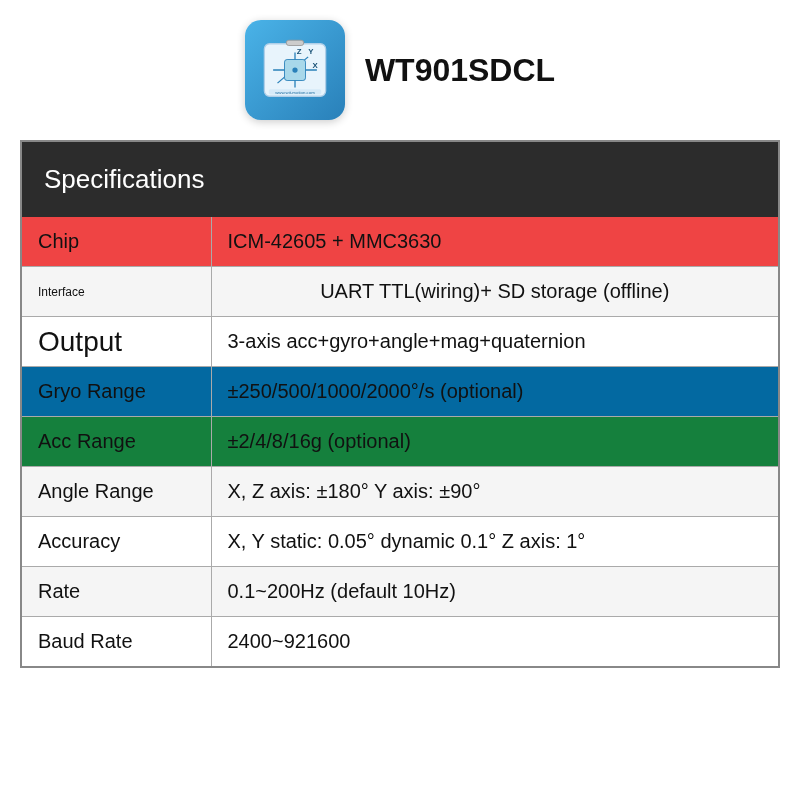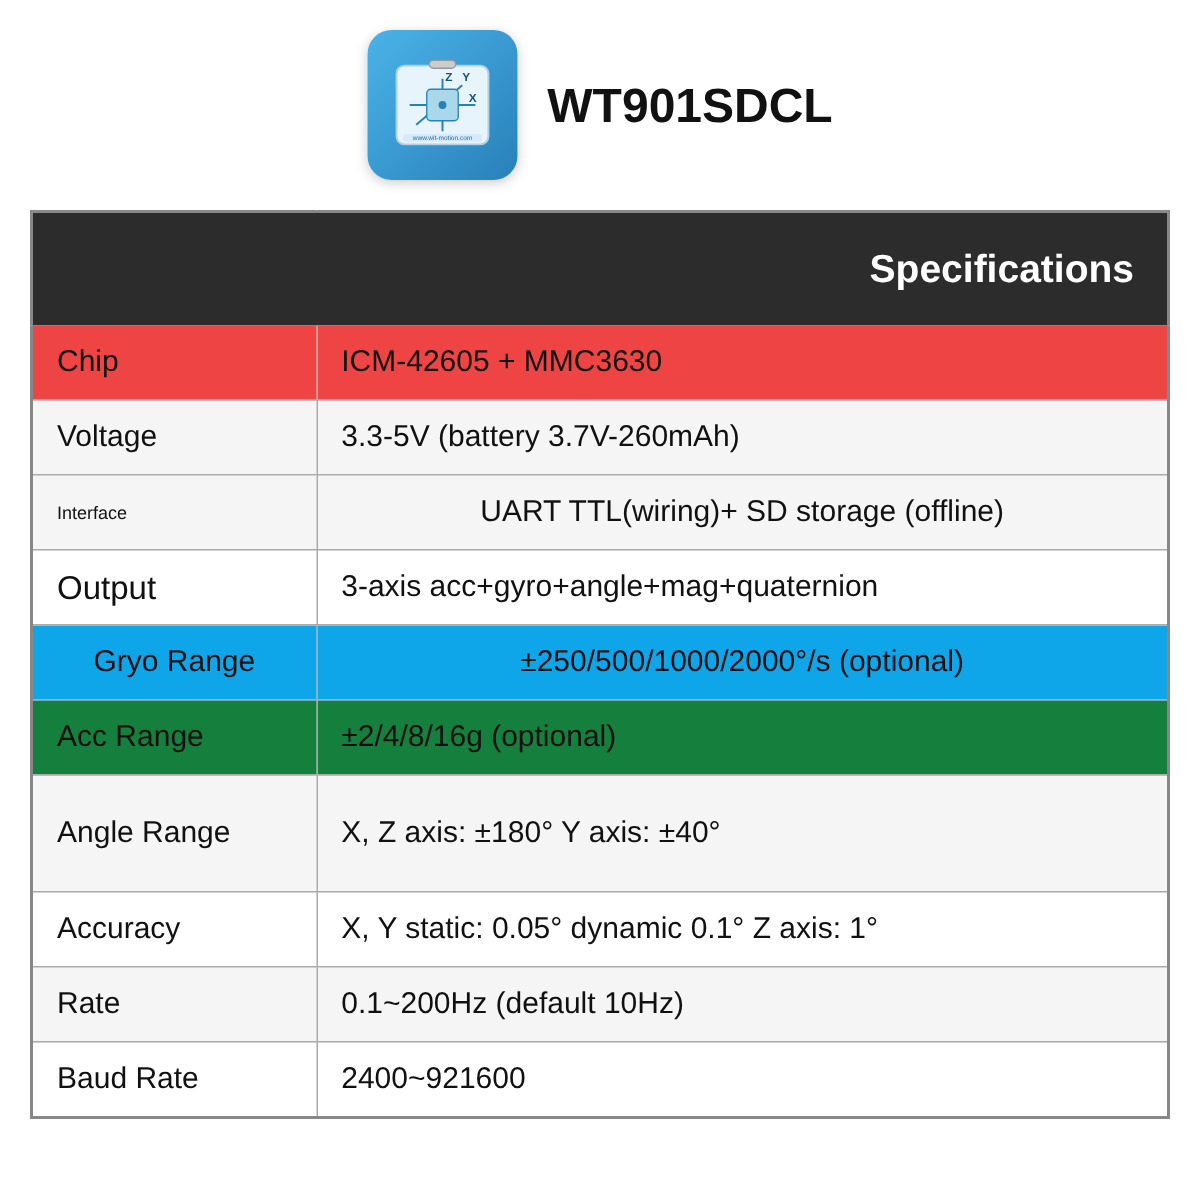--- a/index.html
+++ b/index.html
@@ -106,51 +106,47 @@
     </svg>
   </div>
   <div class="header-text">
     <span class="product-name">WT901SDCL</span>
   </div>
 </div>
 
 <table class="specs-table" style="width:100%; border-collapse:collapse; border: 2px solid #888;">
   <thead>
     <tr>
-      <th colspan="2" class="specs-header" style="background-color:#2c2c2c; color:white; text-align:right; font-size:26px; font-weight:bold; padding:22px;">Specifications</th>
+      <th colspan="2" class="specs-header" style="background-color:#2c2c2c; color:white; text-align:left; font-size:26px; font-weight:normal; padding:22px;">Specifications</th>
     </tr>
   </thead>
   <tbody id="specs-tbody">
   <tr style="background-color: #ef4444;">
         <td style="width: 190px; min-width: 190px; padding: 13px 16px; font-size: 20px; color: rgb(17, 17, 17); border-right: 1px solid rgb(170, 170, 170); border-bottom: 1px solid rgb(170, 170, 170); vertical-align: middle;">Chip</td>
         <td style="padding: 13px 16px; font-size: 20px; color: rgb(17, 17, 17); border-bottom: 1px solid rgb(170, 170, 170); vertical-align: middle;">ICM-42605 + MMC3630</td>
       </tr>
       <tr style="background-color: rgb(245, 245, 245);">
-        <td style="width: 190px; min-width: 190px; padding: 13px 16px; font-size: 20px; color: rgb(17, 17, 17); border-right: 1px solid rgb(170, 170, 170); border-bottom: 1px solid rgb(170, 170, 170); vertical-align: middle;">Voltage</td>
-        <td style="padding: 13px 16px; font-size: 20px; color: rgb(17, 17, 17); border-bottom: 1px solid rgb(170, 170, 170); vertical-align: middle;">3.3-5V (battery 3.7V-260mAh)</td>
-      </tr>
-      <tr style="background-color: rgb(245, 245, 245);">
         <td style="width: 190px; min-width: 190px; padding: 13px 16px; font-size: 12px; color: rgb(17, 17, 17); border-right: 1px solid rgb(170, 170, 170); border-bottom: 1px solid rgb(170, 170, 170); vertical-align: middle;">Interface</td>
         <td style="padding: 13px 16px; font-size: 20px; color: rgb(17, 17, 17); border-bottom: 1px solid rgb(170, 170, 170); vertical-align: middle; text-align: center;">UART TTL(wiring)+ SD storage (offline)</td>
       </tr>
       <tr style="background-color: rgb(255, 255, 255);">
-        <td style="width: 190px; min-width: 190px; padding: 7px 16px; font-size: 22px; color: rgb(17, 17, 17); border-right: 1px solid rgb(170, 170, 170); border-bottom: 1px solid rgb(170, 170, 170); vertical-align: middle;">Output</td>
+        <td style="width: 190px; min-width: 190px; padding: 7px 16px; font-size: 28px; color: rgb(17, 17, 17); border-right: 1px solid rgb(170, 170, 170); border-bottom: 1px solid rgb(170, 170, 170); vertical-align: middle;">Output</td>
         <td style="padding: 13px 16px; font-size: 20px; color: rgb(17, 17, 17); border-bottom: 1px solid rgb(170, 170, 170); vertical-align: middle;">3-axis acc+gyro+angle+mag+quaternion</td>
       </tr>
-      <tr style="background-color: #0ea5e9; text-align: center;">
+      <tr style="background-color: #0369a1;">
         <td style="width: 190px; min-width: 190px; padding: 13px 16px; font-size: 20px; color: rgb(17, 17, 17); border-right: 1px solid rgb(170, 170, 170); border-bottom: 1px solid rgb(170, 170, 170); vertical-align: middle;">Gryo Range</td>
         <td style="padding: 13px 16px; font-size: 20px; color: rgb(17, 17, 17); border-bottom: 1px solid rgb(170, 170, 170); vertical-align: middle;">±250/500/1000/2000°/s (optional)</td>
       </tr>
       <tr style="background-color: #15803d;">
         <td style="width: 190px; min-width: 190px; padding: 13px 16px; font-size: 20px; color: rgb(17, 17, 17); border-right: 1px solid rgb(170, 170, 170); border-bottom: 1px solid rgb(170, 170, 170); vertical-align: middle;">Acc Range</td>
         <td style="padding: 13px 16px; font-size: 20px; color: rgb(17, 17, 17); border-bottom: 1px solid rgb(170, 170, 170); vertical-align: middle;">±2/4/8/16g (optional)</td>
       </tr>
       <tr style="background-color: rgb(245, 245, 245);">
-        <td style="width: 190px; min-width: 190px; padding: 27px 16px; font-size: 20px; color: rgb(17, 17, 17); border-right: 1px solid rgb(170, 170, 170); border-bottom: 1px solid rgb(170, 170, 170); vertical-align: middle;">Angle Range</td>
-        <td style="padding: 13px 16px; font-size: 20px; color: rgb(17, 17, 17); border-bottom: 1px solid rgb(170, 170, 170); vertical-align: middle;">X, Z axis: ±180° Y axis: ±40°</td>
+        <td style="width: 190px; min-width: 190px; padding: 13px 16px; font-size: 20px; color: rgb(17, 17, 17); border-right: 1px solid rgb(170, 170, 170); border-bottom: 1px solid rgb(170, 170, 170); vertical-align: middle;">Angle Range</td>
+        <td style="padding: 13px 16px; font-size: 20px; color: rgb(17, 17, 17); border-bottom: 1px solid rgb(170, 170, 170); vertical-align: middle;">X, Z axis: ±180° Y axis: ±90°</td>
       </tr>
       <tr style="background-color: rgb(255, 255, 255);">
         <td style="width: 190px; min-width: 190px; padding: 13px 16px; font-size: 20px; color: rgb(17, 17, 17); border-right: 1px solid rgb(170, 170, 170); border-bottom: 1px solid rgb(170, 170, 170); vertical-align: middle;">Accuracy</td>
         <td style="padding: 13px 16px; font-size: 20px; color: rgb(17, 17, 17); border-bottom: 1px solid rgb(170, 170, 170); vertical-align: middle;">X, Y static: 0.05° dynamic 0.1° Z axis: 1°</td>
       </tr>
       <tr style="background-color: rgb(245, 245, 245);">
         <td style="width: 190px; min-width: 190px; padding: 13px 16px; font-size: 20px; color: rgb(17, 17, 17); border-right: 1px solid rgb(170, 170, 170); border-bottom: 1px solid rgb(170, 170, 170); vertical-align: middle;">Rate</td>
         <td style="padding: 13px 16px; font-size: 20px; color: rgb(17, 17, 17); border-bottom: 1px solid rgb(170, 170, 170); vertical-align: middle;">0.1~200Hz (default 10Hz)</td>
       </tr>
       <tr style="background-color: rgb(255, 255, 255);">

